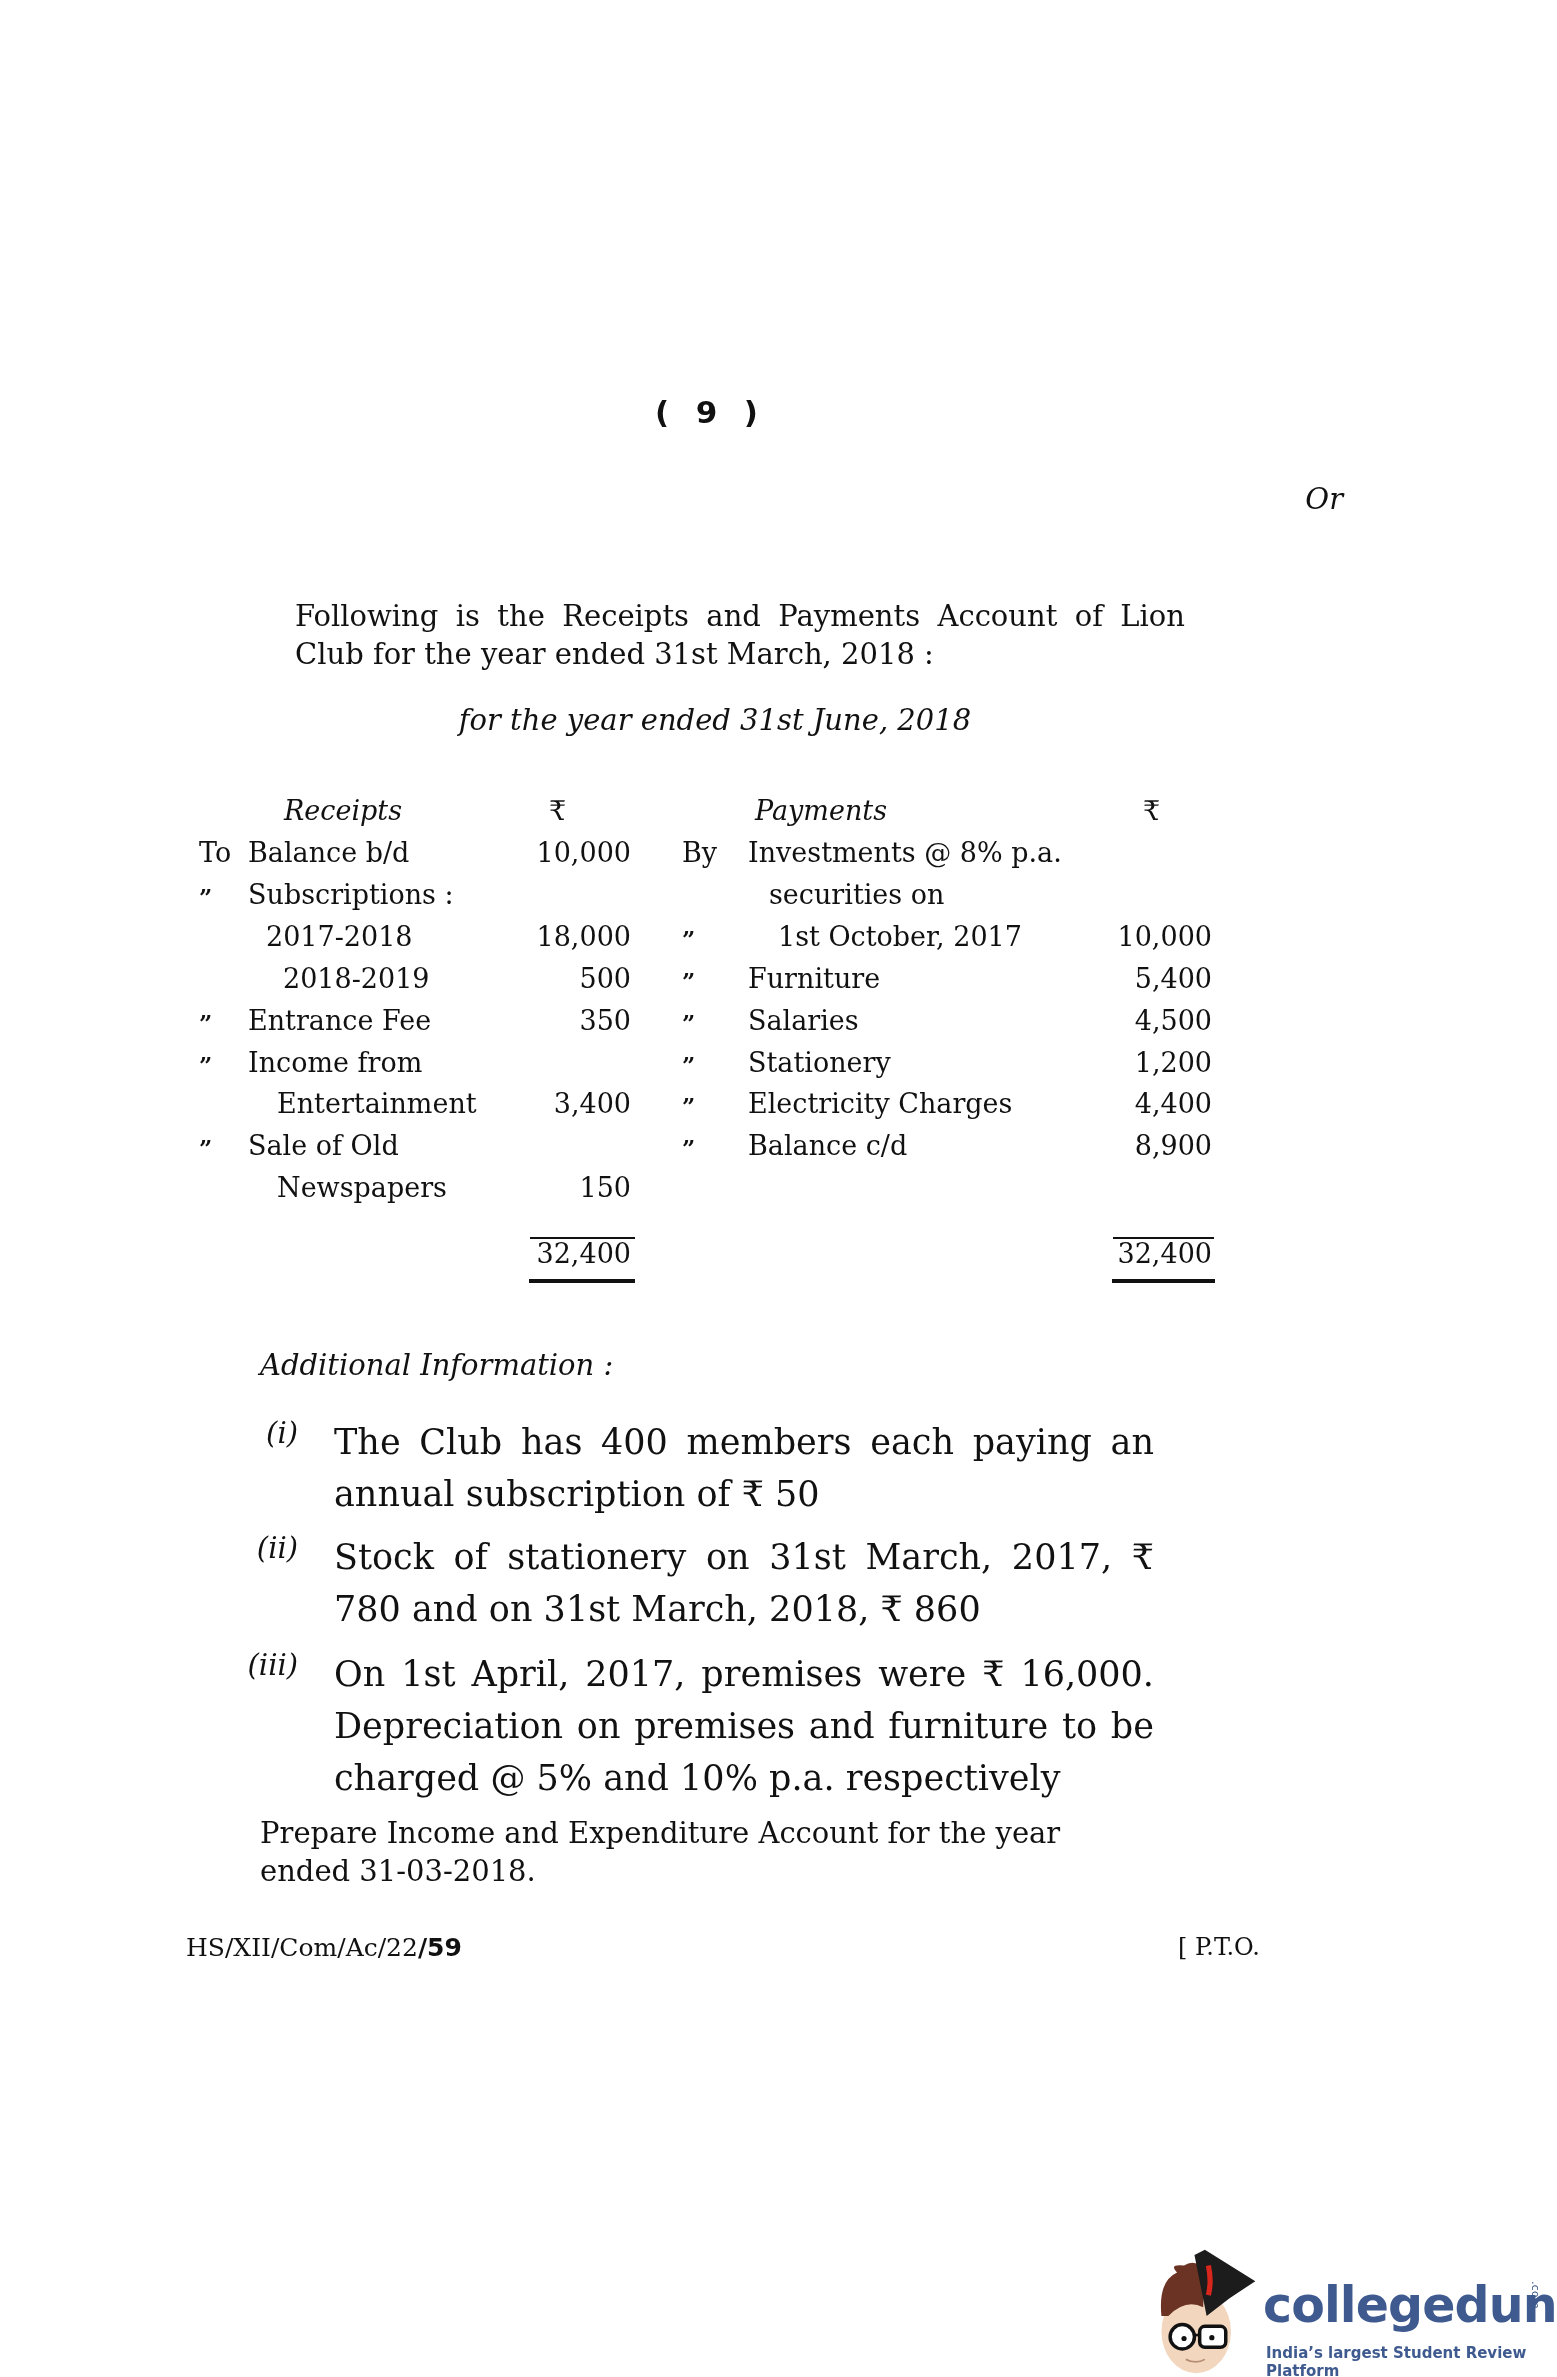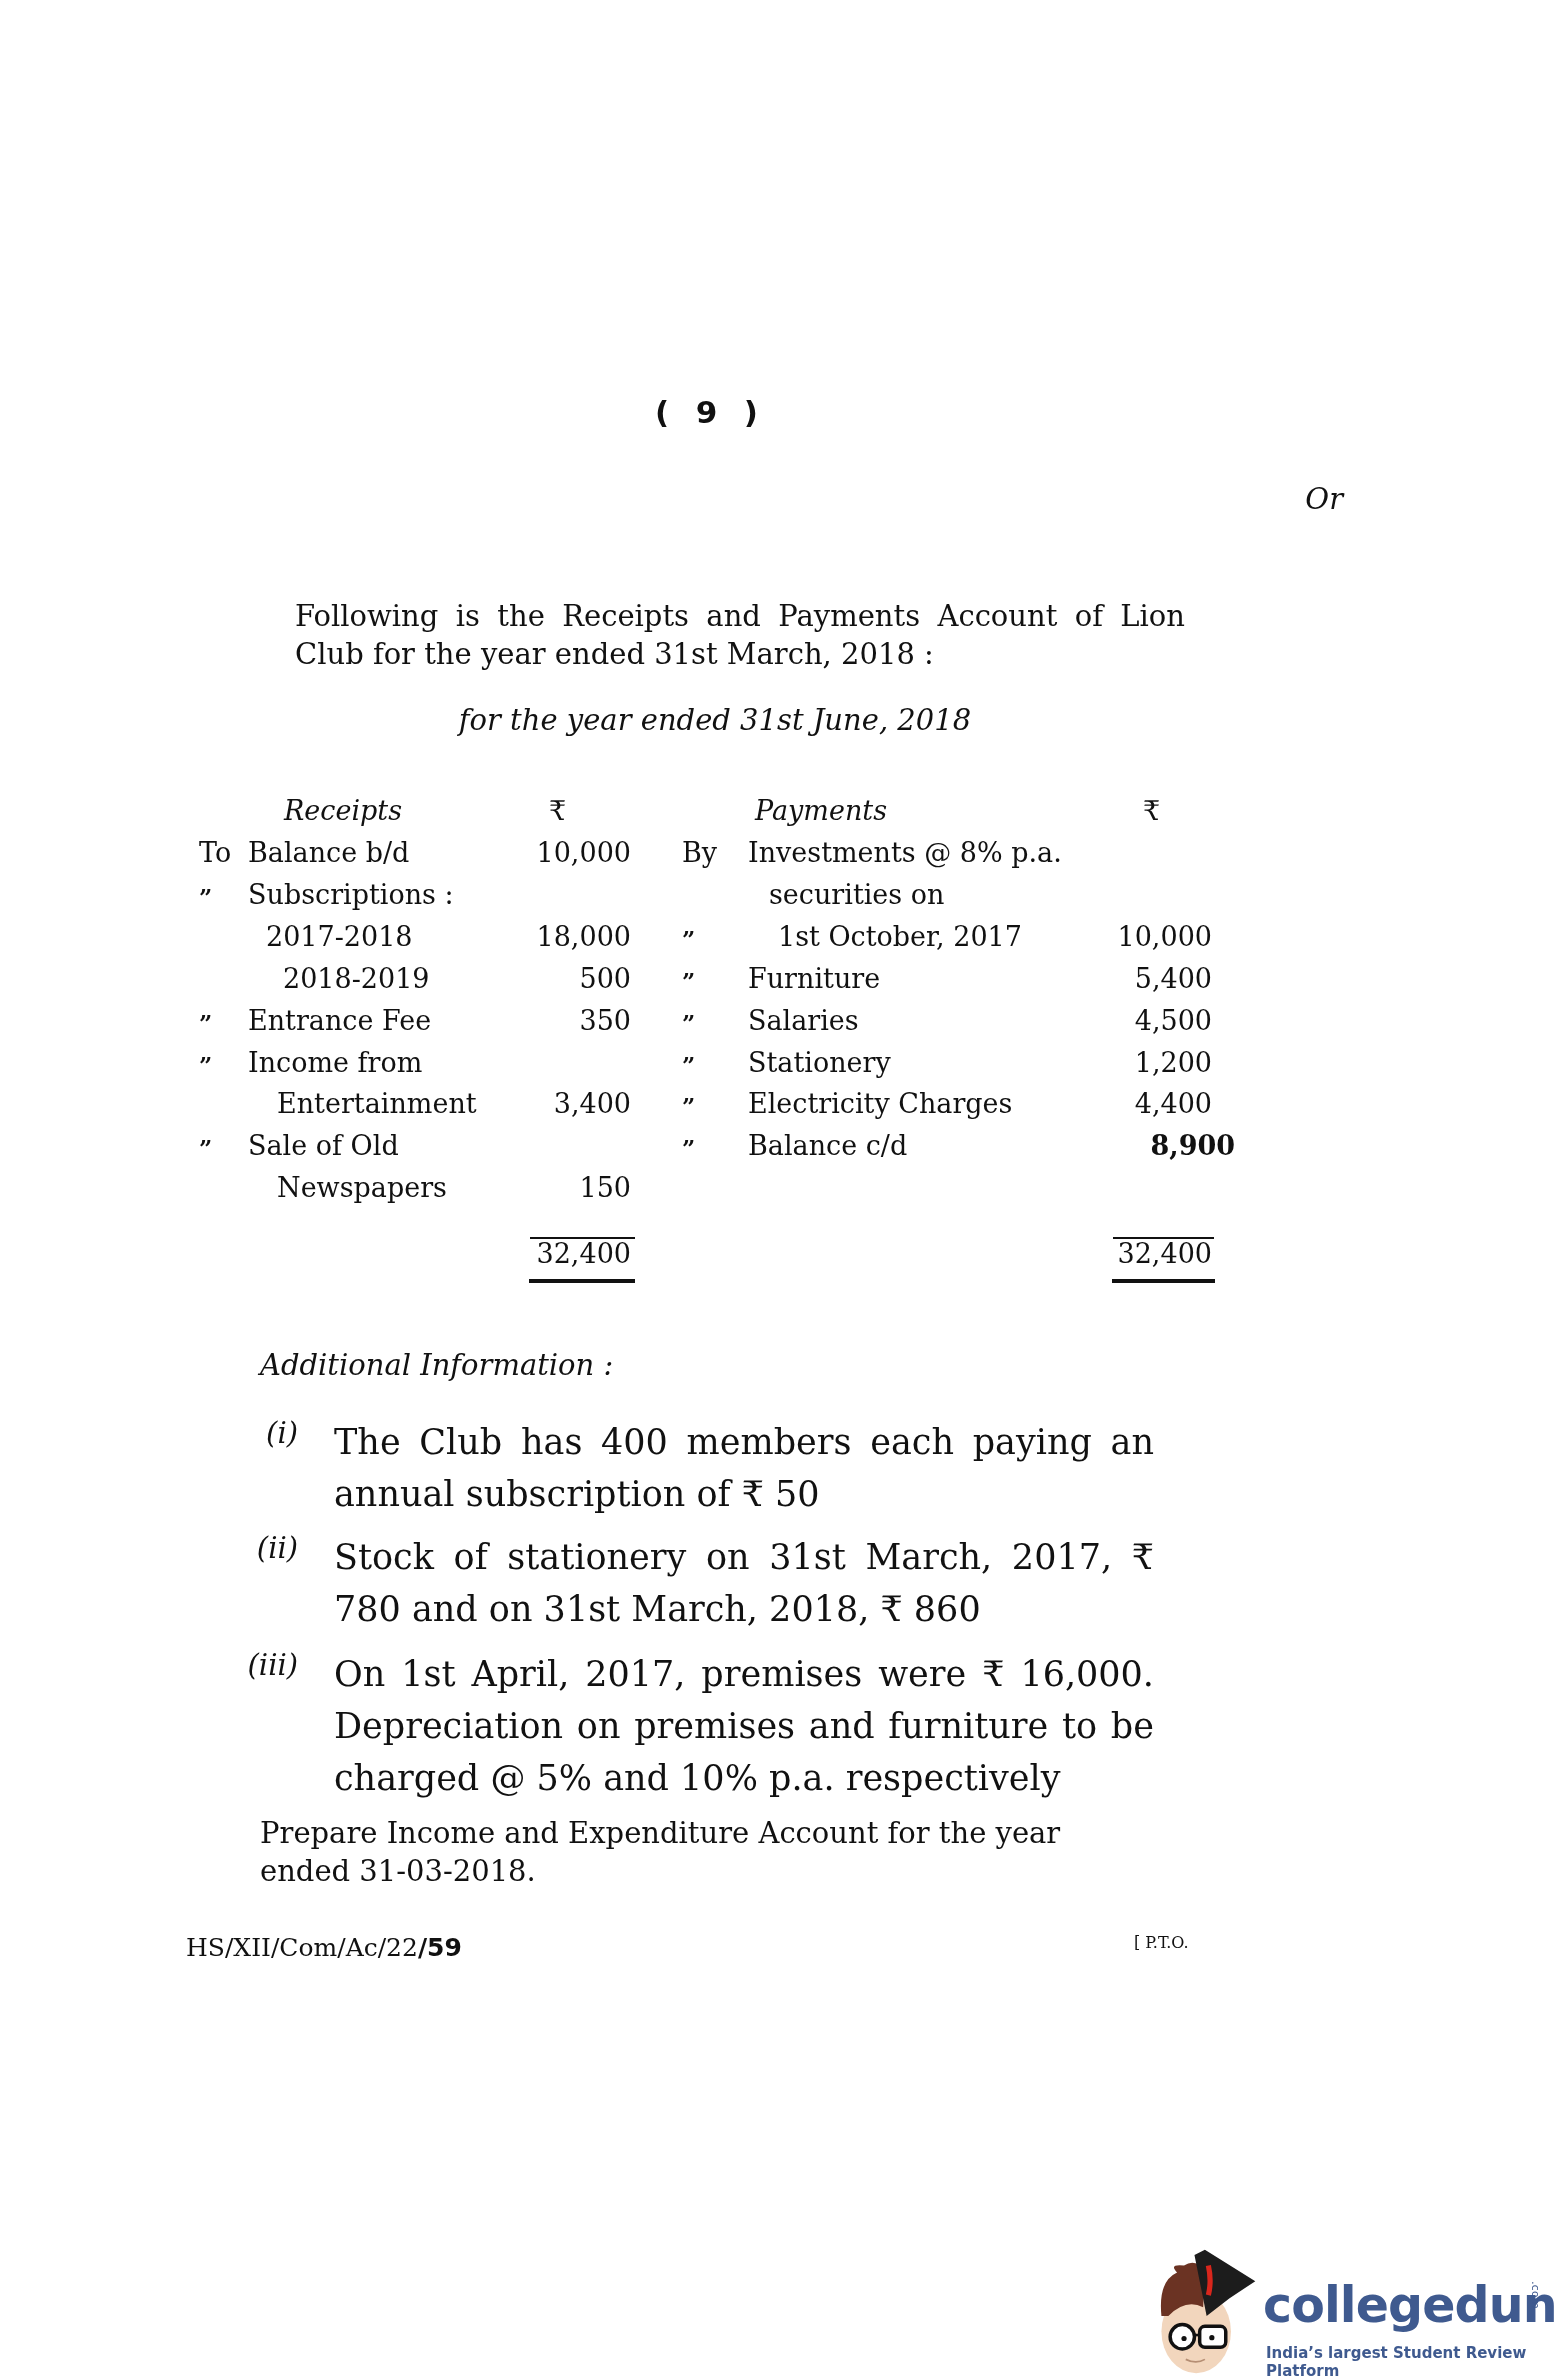--- a/index.html
+++ b/index.html
@@ -45,21 +45,21 @@
       position: absolute; font-style: italic; font-size: 29px; text-align: right; width: 78px;
     }
     .item-text {
       position: absolute; left: 334px; width: 820px; font-size: 35px; line-height: 52px;
       text-align: justify; text-align-last: left;
     }
     .prepare { left: 260px; top: 1814px; width: 872px; }
 
     .footer-code { left: 186px; top: 1933px; font-size: 25px; }
     .footer-code b { font-family: "DejaVu Sans", sans-serif; font-weight: bold; }
-    .footer-pto { left: 1134px; top: 1933px; font-size: 16px; }
+    .footer-pto { left: 1178px; top: 1933px; font-size: 24px; }
 
     
     .logo { position: absolute; left: 1151px; top: 2246px; width: 406px; height: 132px; }
     .logo-word {
       position: absolute; left: 112px; top: 31px;
       font-family: "DejaVu Sans", sans-serif; font-weight: bold; font-size: 49px;
       color: #3f5a8f; letter-spacing: -0.9px;
     }
     .logo-com {
       position: absolute; left: 391px; top: 35px;
@@ -147,21 +147,21 @@
         <span class="cell ditto" style="left: 682px; top: 3.5px;">”</span>
         <span class="cell" style="left: 748px;">Electricity Charges</span>
         <span class="cell amt" style="left: 1104px; width: 108px;">4,400</span>
       </div>
       <div class="row" style="top: 1130px;">
         <span class="cell ditto" style="left: 199px; top: 3.5px;">”</span>
         <span class="cell" style="left: 248px;">Sale of Old</span>
         <span class="cell amt" style="left: 523px; width: 108px;"></span>
         <span class="cell ditto" style="left: 682px; top: 3.5px;">”</span>
         <span class="cell" style="left: 748px;">Balance c/d</span>
-        <span class="cell amt" style="left: 1127px; width: 108px; font-weight: bold;">8,900</span>
+        <span class="cell amt" style="left: 1104px; width: 108px;">8,900</span>
       </div>
       <div class="row" style="top: 1172px;">
         <span class="cell" style="left: 199px;"></span>
         <span class="cell" style="left: 277px;">Newspapers</span>
         <span class="cell amt" style="left: 523px; width: 108px;">150</span>
         <span class="cell" style="left: 682px;"></span>
         <span class="cell" style="left: 748px;"></span>
         <span class="cell amt" style="left: 1104px; width: 108px;"></span>
       </div>
     </div>

